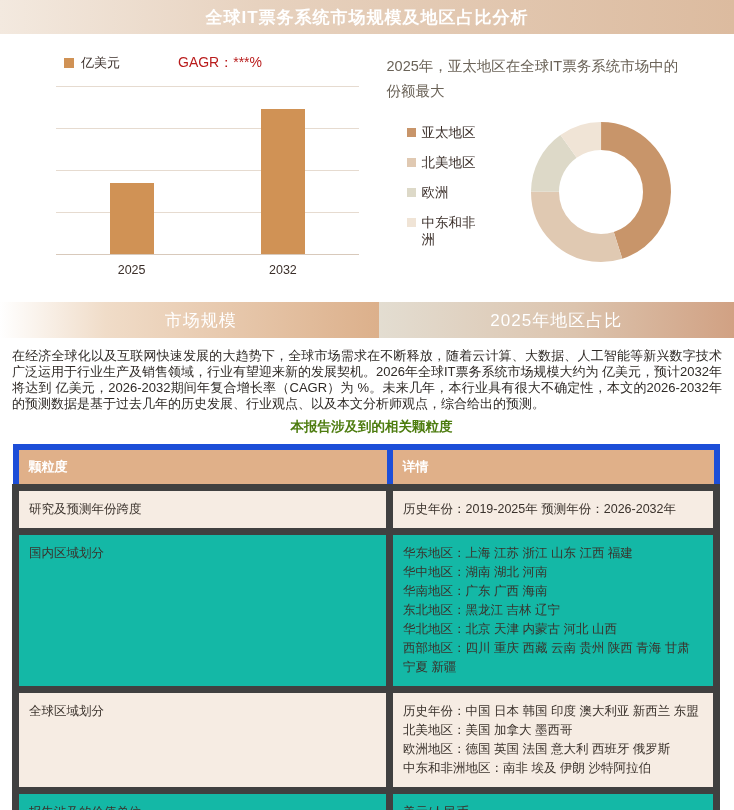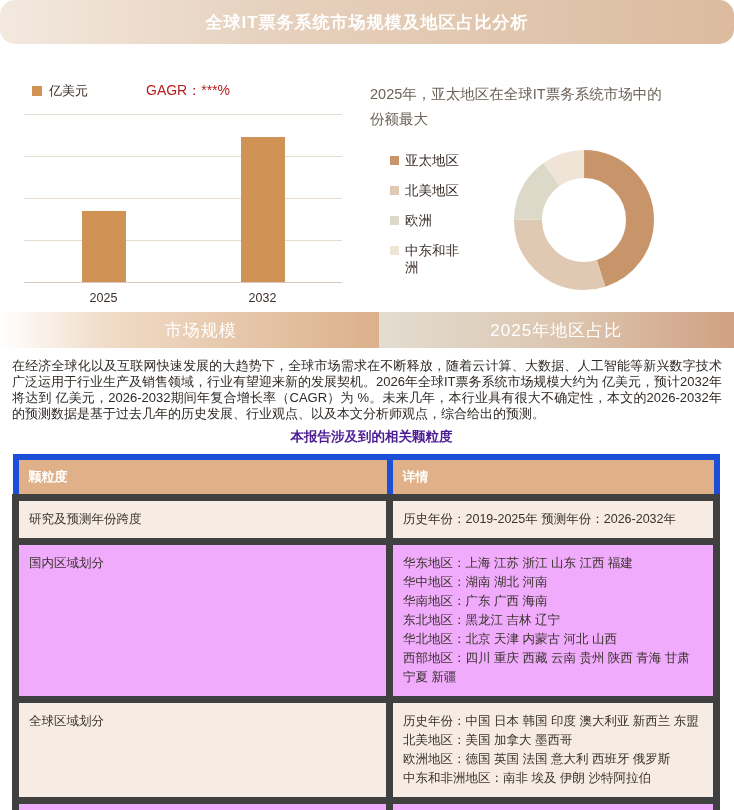--- a/index.html
+++ b/index.html
@@ -15,40 +15,40 @@
     overflow: hidden;
   }
   .page {
     position: relative;
     width: 734px;
     height: 810px;
   }
 
   
   .header {
-    height: 44px;
+    height: 34px;
     background: linear-gradient(to right, #f3e9df 0%, #e7d2bf 35%, #dcbb9f 100%);
     display: flex;
     align-items: center;
     justify-content: center;
-    border-radius: 15px;
   }
   .header-title {
     font-size: 17px;
     font-weight: bold;
     color: #ffffff;
     letter-spacing: 1px;
   }
 
   
   .charts {
     display: flex;
     height: 262px;
-    padding-top: 24px;
+    padding-top: 6px;
     box-sizing: border-box;
+    margin-left: 32px;
   }
   .bar-panel {
     width: 362px;
     position: relative;
     box-sizing: border-box;
     padding: 6px 14px 0 14px;
   }
   .legend-row {
     display: flex;
     align-items: center;
@@ -193,21 +193,21 @@
     font-size: 13px;
     line-height: 16px;
     text-align: justify;
     color: #2f2a26;
   }
   .table-caption {
     text-align: center;
     font-size: 13.5px;
     font-weight: bold;
     padding: 6px 0 8px 9px;
-    color: #4c1d95;
+    color: #4d7c0f;
   }
 
   
   table.grain {
     width: 708px;
     margin: 0 12px;
     border-collapse: collapse;
     font-size: 12.5px;
   }
   table.grain th {
@@ -220,21 +220,21 @@
     font-size: 13px;
   }
   table.grain td {
     border: 7px solid #404040;
     padding: 9px 10px;
     vertical-align: top;
     color: #3a322c;
     line-height: 19px;
   }
   table.grain tr.odd td { background: #f6ece3; }
-  table.grain tr.even td { background: #f0abfc; }
+  table.grain tr.even td { background: #14b8a6; }
   .col-a { width: 348px; }
   .multiline span { display: block; }
 </style>
 </head>
 <body>
 
 <div class="page">
 
   <div class="header">
     <div class="header-title">全球IT票务系统市场规模及地区占比分析</div>

